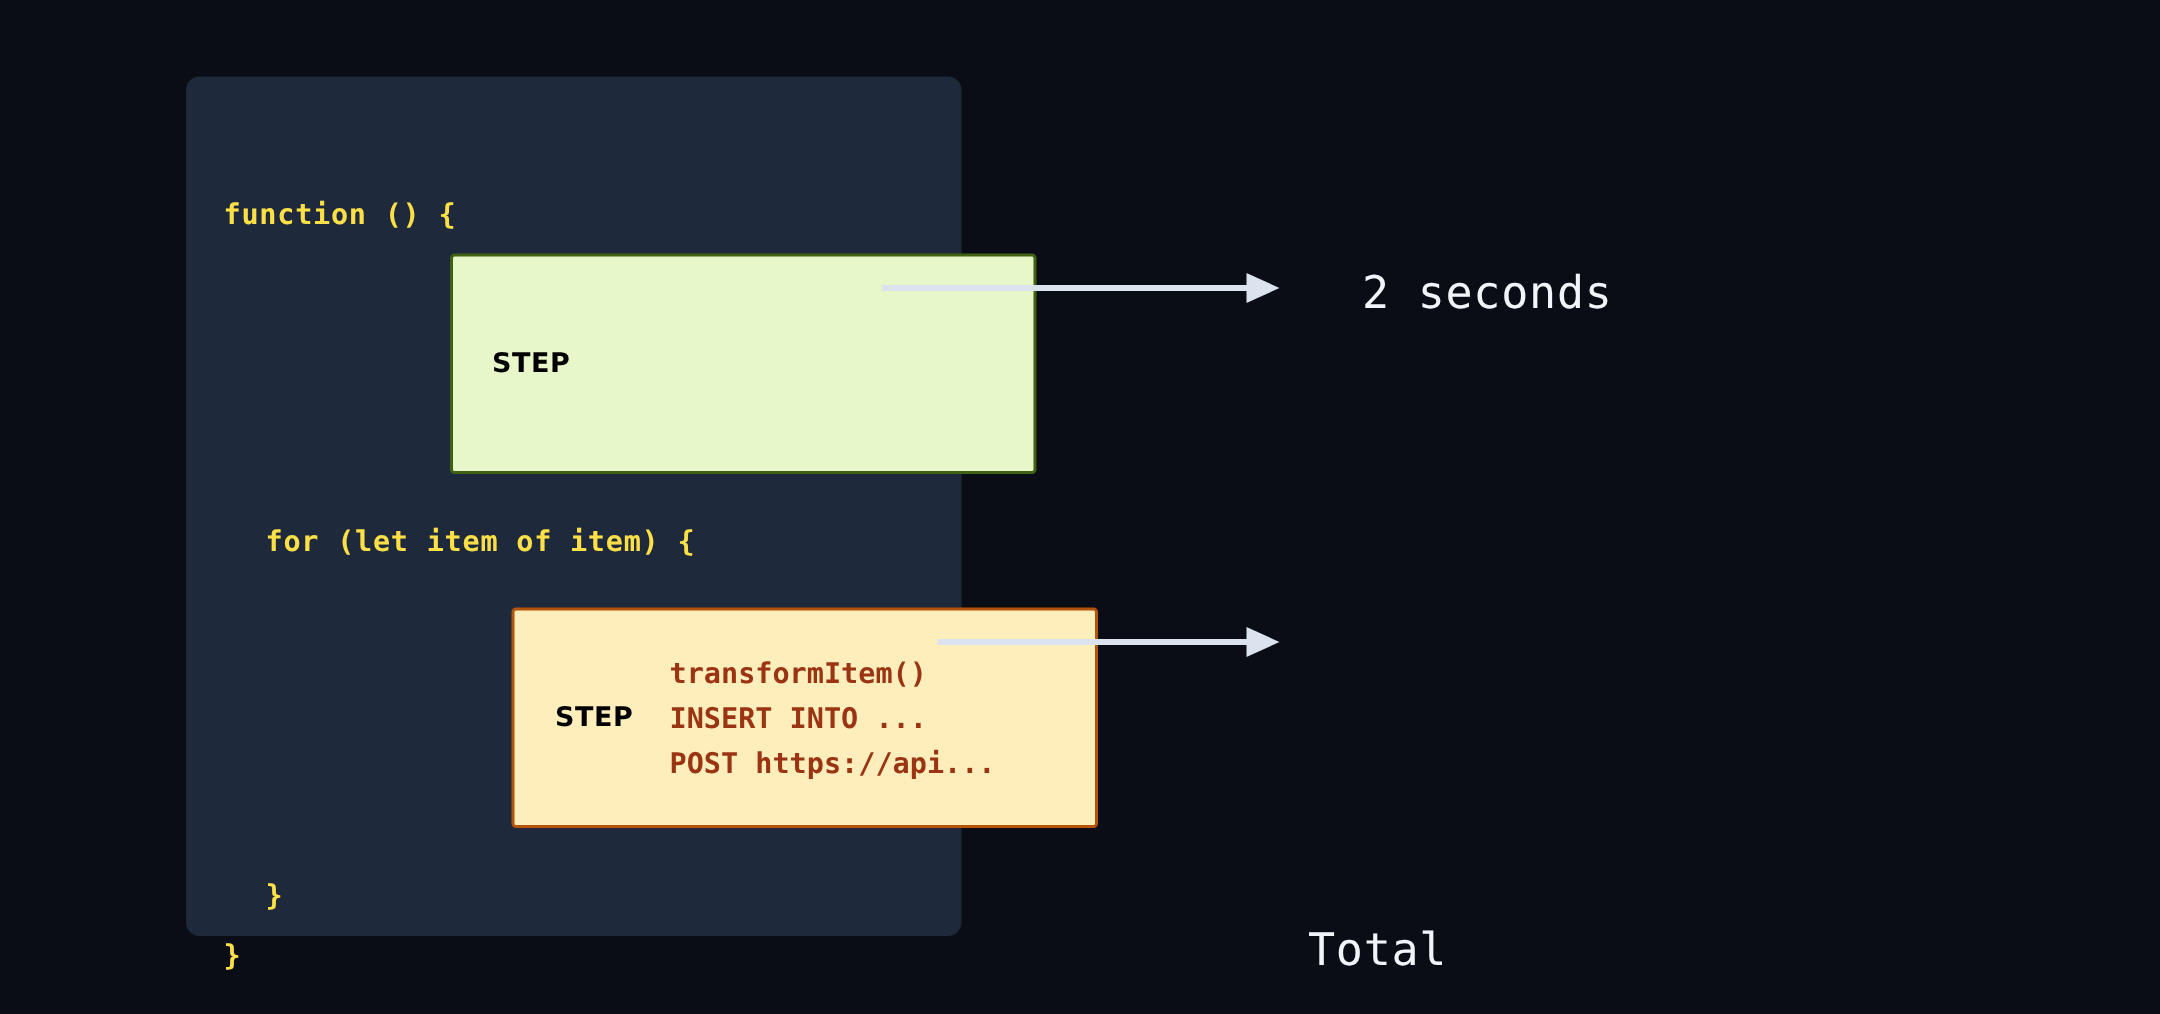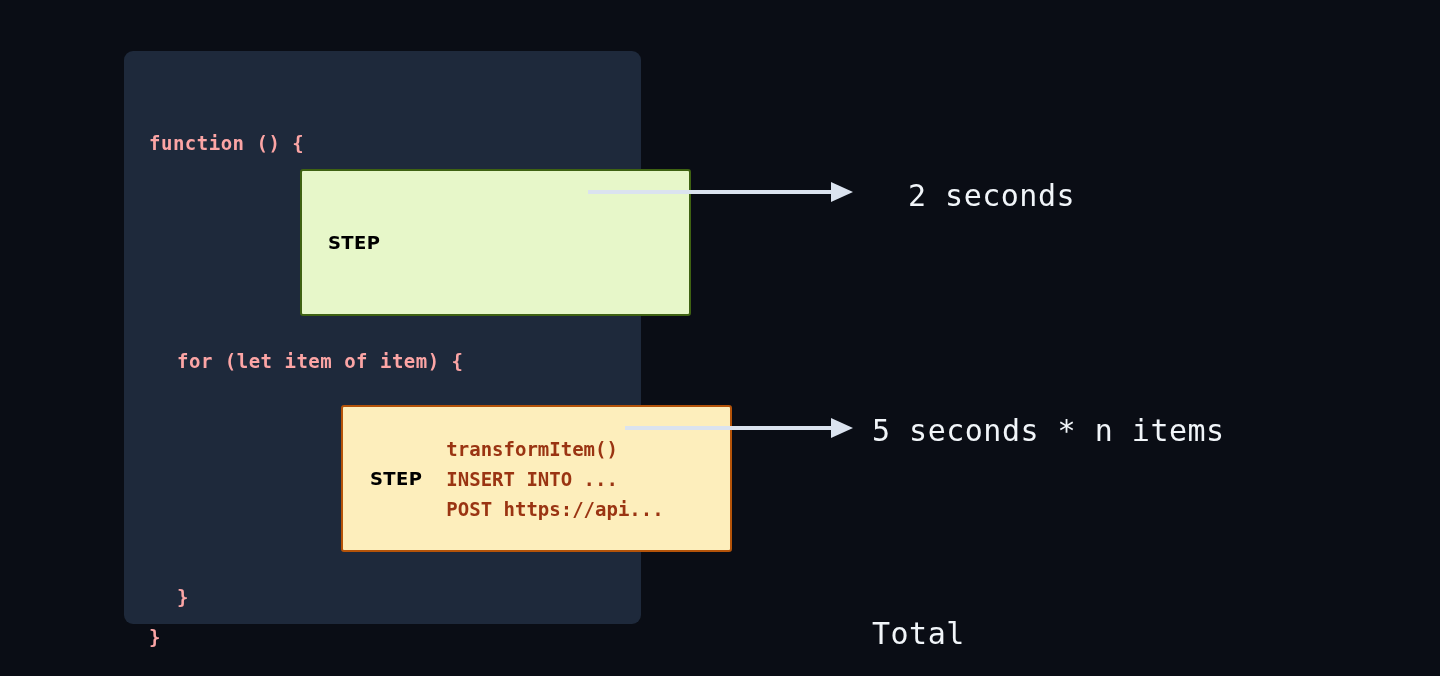--- a/index.html
+++ b/index.html
@@ -32,21 +32,21 @@
     height: 573px;
     background: #1e293b;
     border-radius: 9px;
   }
 
   .code-line {
     position: absolute;
     font-family: "DejaVu Sans Mono", monospace;
     font-size: 19px;
     font-weight: bold;
-    color: #fca5a5;
+    color: #fde047;
     letter-spacing: 0.5px;
     white-space: pre;
   }
   .line-fn     { left: 25px;  top: 81px; }
   .line-for    { left: 53px;  top: 299px; }
   .line-close1 { left: 53px;  top: 535px; }
   .line-close2 { left: 25px;  top: 575px; }
 
   
   .step-box {
@@ -170,20 +170,19 @@
     <div class="arrow-head"></div>
   </div>
 
   <div class="arrow arrow--two">
     <div class="arrow-line"></div>
     <div class="arrow-head"></div>
   </div>
 
   <div class="annotation annotation--one">2 seconds</div>
 
-  <div class="annotation annotation--two">5 seconds * n items</div>
 
   <div class="annotation annotation--total">
     <div>Total</div>
     
   </div>
 
 </div>
 
 </body></html>

